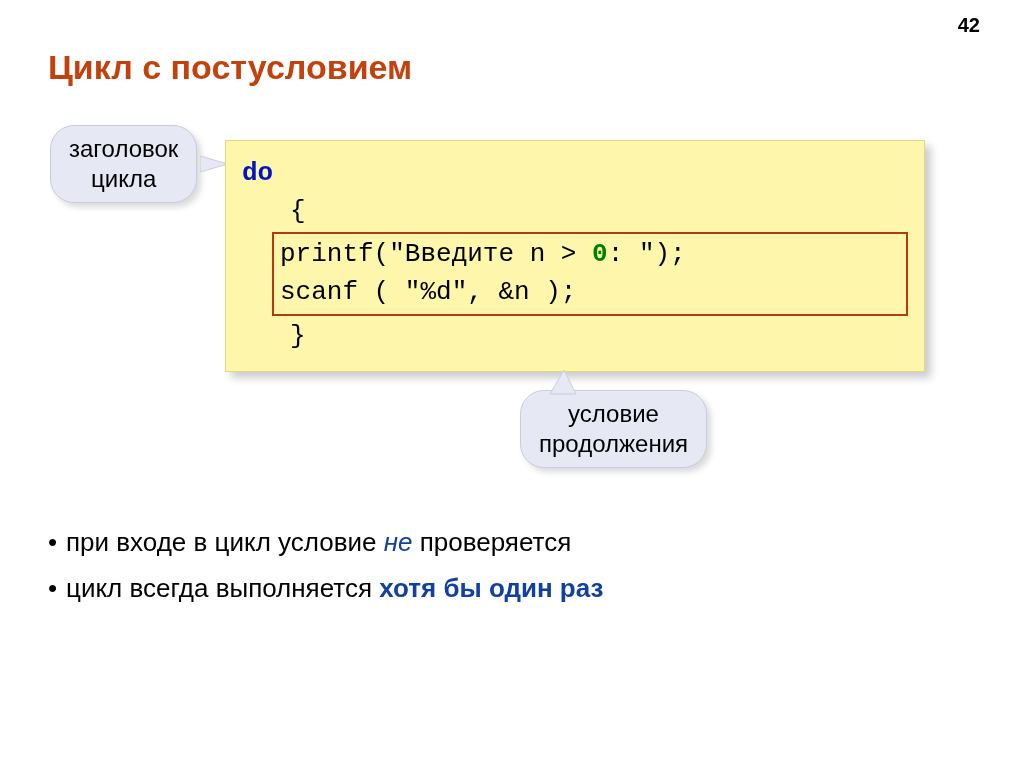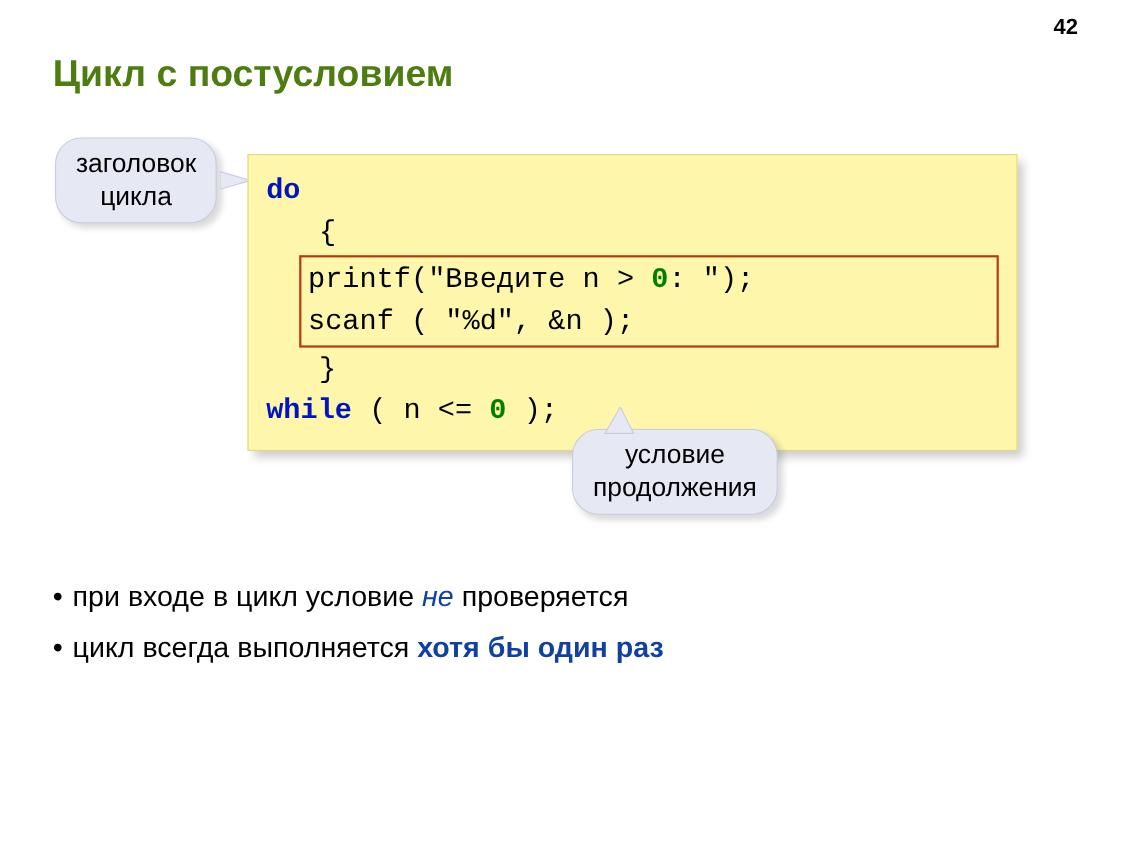--- a/index.html
+++ b/index.html
@@ -1,19 +1,19 @@
 <!DOCTYPE html>
 <html><head>
 <meta charset="utf-8">
 <style>
   * { box-sizing: border-box; margin: 0; padding: 0; }
   html, body { width: 1024px; height: 768px; background: #fff; font-family: Arial, Helvetica, sans-serif; }
   .slide { position: relative; width: 1004px; height: 768px; }
   .page-number { position: absolute; top: 14px; right: 24px; font-weight: bold; font-size: 20px; color: #000; }
-  .title { position: absolute; top: 48px; left: 48px; font-weight: bold; font-size: 34px; color: #4d7c0f; }
+  .title { position: absolute; top: 48px; left: 48px; font-weight: bold; font-size: 34px; color: #c2410c; }
 
   .callout {
     position: absolute;
     background: #e6e9f3;
     border: 1px solid #c7cddf;
     border-radius: 24px;
     padding: 8px 18px;
     text-align: center;
     font-size: 24px;
     color: #000;
@@ -89,21 +89,20 @@
   </svg>
 
   <div class="codebox">
     <div class="code-line"><span class="kw">do</span></div>
     <div class="code-line indent1">{</div>
     <div class="innerbox">
       <div class="code-line indent2"><span>printf("Введите n &gt; </span><span class="num">0</span><span>: ");</span></div>
       <div class="code-line indent2">scanf ( "%d", &amp;n );</div>
     </div>
     <div class="code-line indent1">}</div>
-    <div class="code-line"><span class="kw">while</span><span> ( n &lt;= </span><span class="num">0</span><span> );</span></div>
   </div>
 
   <div class="callout cond-label">
     <span>условие<br>продолжения</span>
   </div>
 
   <svg class="pointer" style="top:370px; left:546px;" width="34" height="26">
     <polygon points="4,24 18,0 30,24" fill="#e6e9f3" stroke="#c7cddf" stroke-width="1"></polygon>
   </svg>
 

